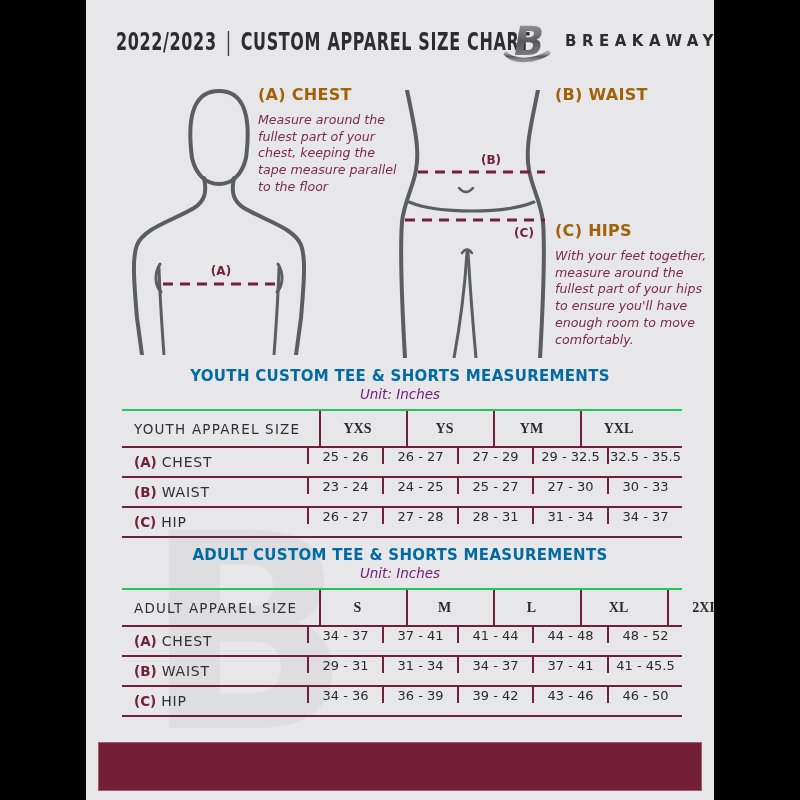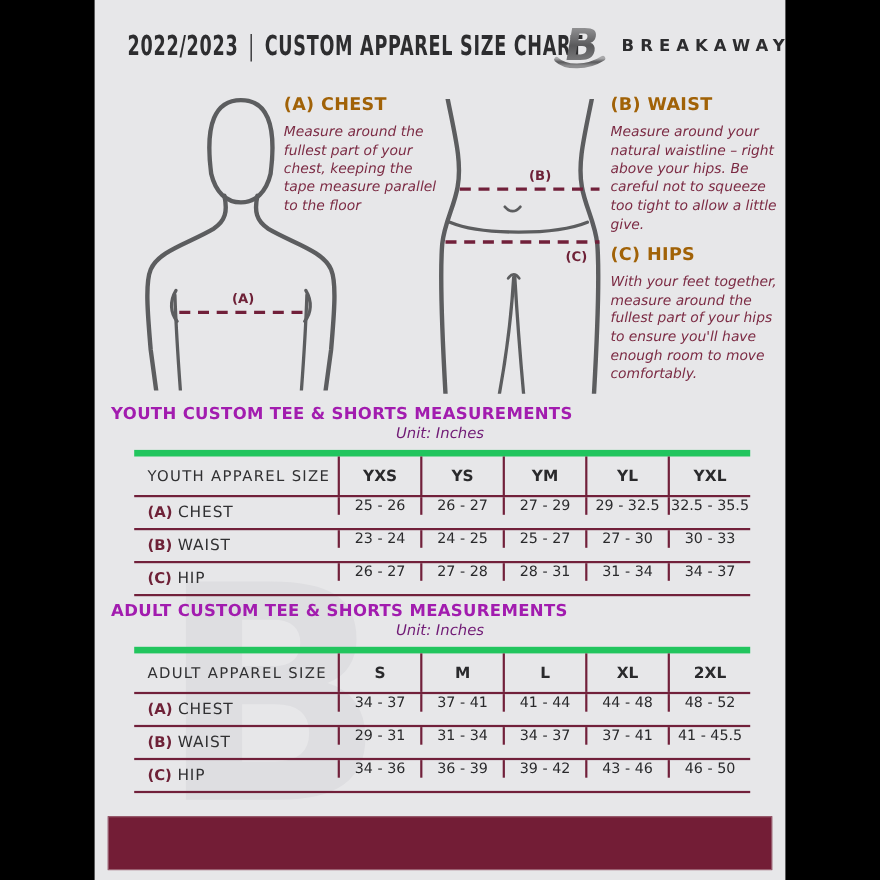--- a/index.html
+++ b/index.html
@@ -21,34 +21,34 @@
   .logo{left:416px;top:17px;}
 
   
   .instr h3{margin:0 0 8px 0;font-size:16px;font-weight:bold;color:#a16207;letter-spacing:0.3px;}
   .instr p{margin:0;font-style:italic;font-size:12.6px;line-height:1.33;color:#7c2b44;}
   .i-chest{left:172px;top:85px;width:144px;}
   .i-waist{left:469px;top:85px;width:155px;}
   .i-hips{left:469px;top:221px;width:160px;}
 
   
-  .sec-title{left:0;top:0;width:628px;font-weight:bold;font-size:15px;
-             color:#a21caf;letter-spacing:0.3px;margin-left:15px;}
+  .sec-title{left:0;top:0;width:628px;text-align:center;font-weight:bold;font-size:15px;
+             color:#0369a1;letter-spacing:0.3px;}
   .sec-unit{left:0;top:0;width:628px;text-align:center;font-style:italic;font-size:13.5px;color:#701a75;}
 
   
   .size-table{left:36px;width:560px;}
   .srow{display:grid;grid-template-columns:185px repeat(5,75px);border-bottom:2px solid #71203a;}
-  .srow.header{border-top:6px solid #22c55e;}
+  .srow.header{border-top:2px solid #22c55e;gap:12px;}
   .lcell{display:flex;align-items:center;padding-left:12px;font-size:13.5px;color:#303032;
          letter-spacing:1px;height:28px;}
   .srow.header .lcell{height:35px;letter-spacing:1.2px;}
   .scell{display:flex;align-items:center;justify-content:center;border-left:2px solid #71203a;
          font-size:13px;color:#2a2a2c;height:16px;}
-  .srow.header .scell{font-weight:bold;font-size:14px;height:35px;color:#2a2a2c;}
+  .srow.header .scell{font-weight:bold;font-size:14px;height:35px;color:#2a2a2c;font-family:Liberation Serif, serif;}
   .marker{font-weight:bold;color:#6e2137;margin-right:5px;letter-spacing:0;}
   .rowlab{letter-spacing:0.8px;font-size:14px;}
 
   
   .footer-bar{left:12px;top:742px;width:604px;height:49px;background:#731d36;
               border:1px solid #9a5f70;box-sizing:border-box;}
 
   svg text{font-family:"DejaVu Sans","Liberation Sans",sans-serif;}
 </style>
 </head>
@@ -110,38 +110,36 @@
         <path d="M75,162 C77,196 80,235 83,268" stroke-width="3"></path>
       </g>
       <path d="M25,82 H152" stroke="#71203a" stroke-width="3" stroke-dasharray="10 7" fill="none"></path>
       <path d="M12,130 H152" stroke="#71203a" stroke-width="3" stroke-dasharray="10 7" fill="none"></path>
       <text x="98" y="74" text-anchor="middle" font-size="12" font-weight="bold" fill="#6e2137">(B)</text>
       <text x="131" y="147" text-anchor="middle" font-size="12" font-weight="bold" fill="#6e2137">(C)</text>
     </svg>
 
     <div class="abs instr i-waist z1">
       <h3>(B) WAIST</h3>
-      <p>Measure around your natural waistline – right above your hips. Be careful not to squeeze too tight to allow a little give.</p>
     </div>
 
     <div class="abs instr i-hips z1">
       <h3>(C) HIPS</h3>
       <p>With your feet together, measure around the fullest part of your hips to ensure you'll have enough room to move comfortably.</p>
     </div>
 
     <div class="abs sec-title z1" style="top:367px;">YOUTH CUSTOM TEE &amp; SHORTS MEASUREMENTS</div>
     <div class="abs sec-unit z1" style="top:386px;">Unit: Inches</div>
 
     <div class="abs size-table z1" style="top:409px;">
       <div class="srow header">
         <div class="lcell">YOUTH APPAREL SIZE</div>
         <div class="scell">YXS</div>
         <div class="scell">YS</div>
         <div class="scell">YM</div>
-        <div class="scell">YL</div>
         <div class="scell">YXL</div>
       </div>
       <div class="srow">
         <div class="lcell">
             <span class="marker">(A)</span>
             <span class="rowlab">CHEST</span>
           </div>
         <div class="scell">25 - 26</div>
         <div class="scell">26 - 27</div>
         <div class="scell">27 - 29</div>

